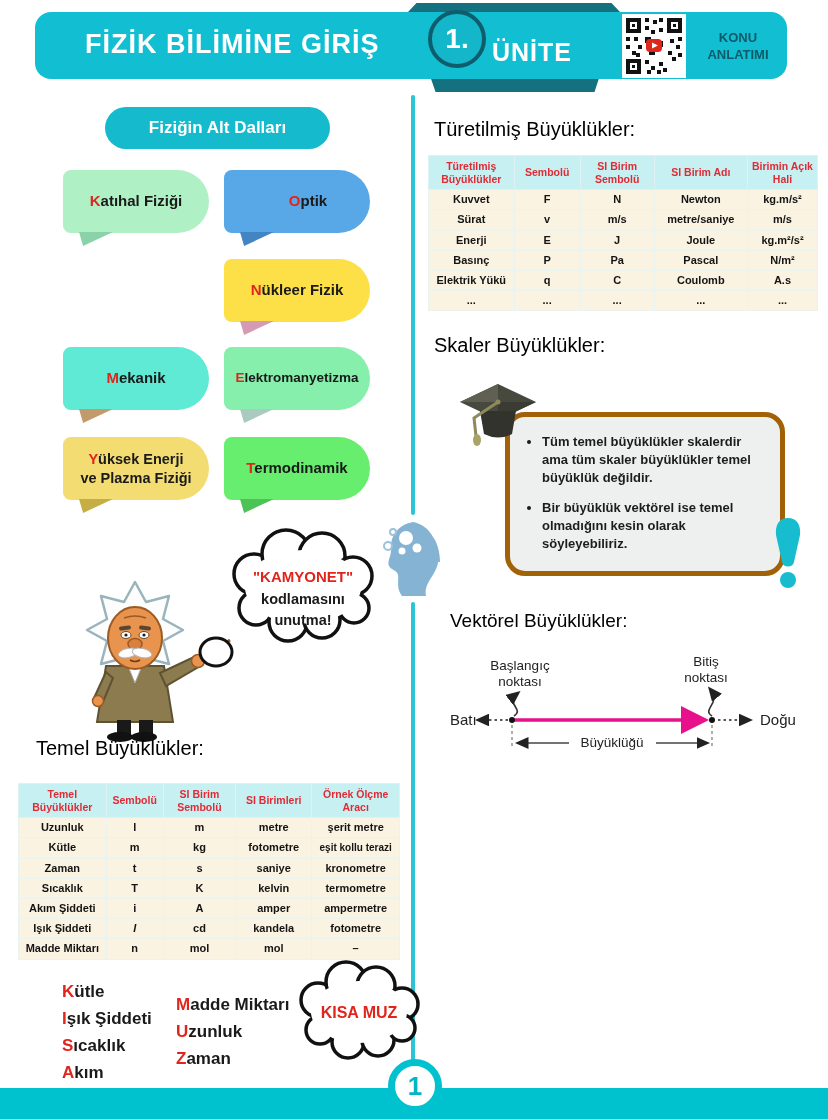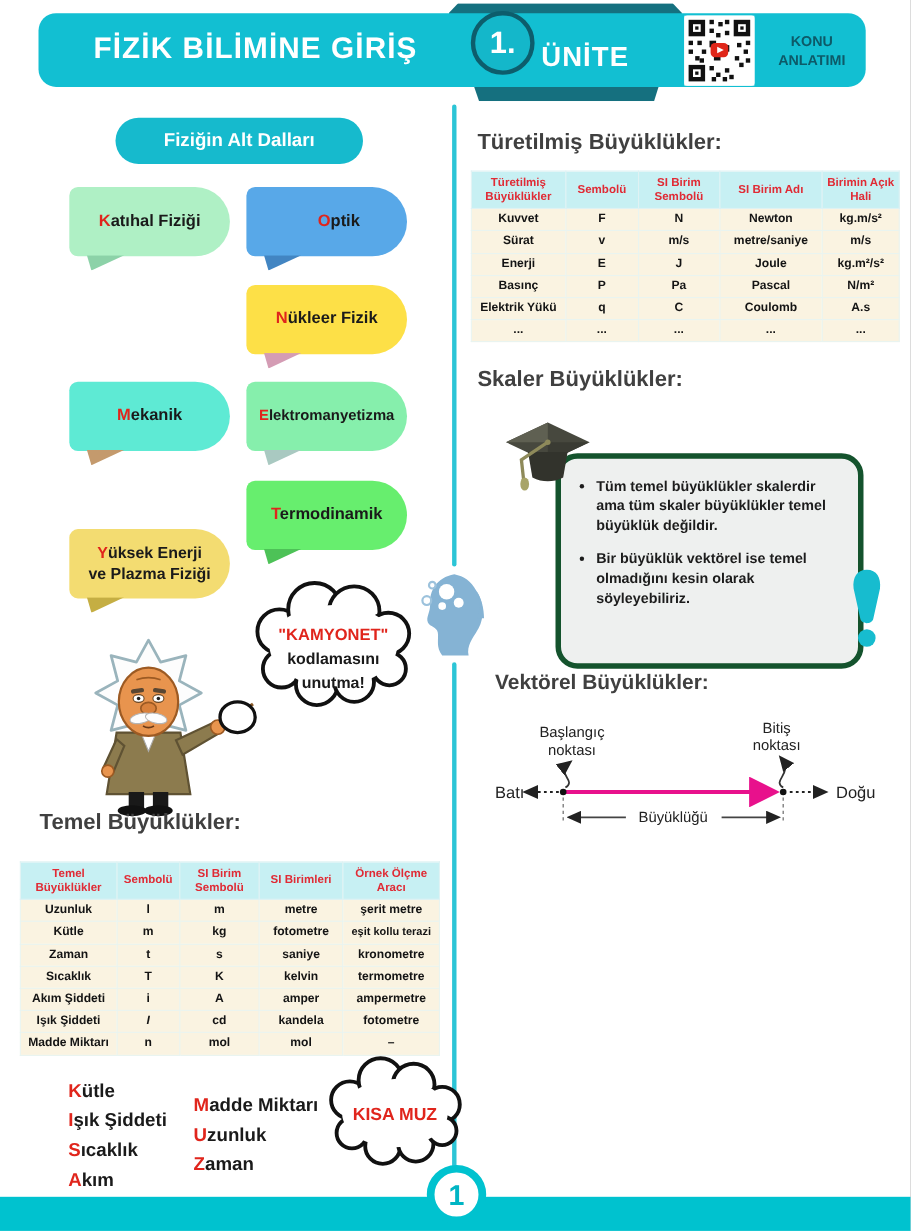--- a/index.html
+++ b/index.html
@@ -17,43 +17,43 @@
   .unit-label { position:absolute; left:492px; top:38px; color:#fff; font-weight:bold; font-size:25px; letter-spacing:1px; }
   .qr-box { position:absolute; left:622px; top:14px; width:64px; height:64px; background:#fff; border-radius:3px; }
   .badge { position:absolute; left:692px; top:29px; width:92px; text-align:center; color:#0d5a68; font-weight:bold; font-size:13px; line-height:17px; }
 
   
   .divider { position:absolute; left:411px; width:4px; background:#2cc5d6; border-radius:2px; }
   .divider.seg1 { top:95px; height:420px; }
   .divider.seg2 { top:602px; height:486px; }
 
   
-  .ptitle { position:absolute; color:#404040; font-weight:bold; font-size:19px; }
+  .ptitle { position:absolute; color:#000000; font-weight:normal; font-size:19px; }
 
   
   .pill { position:absolute; left:105px; top:107px; width:225px; height:42px; background:#16bacd; border-radius:21px;
           color:#fff; font-weight:bold; font-size:17px; display:flex; align-items:center; justify-content:center; }
   .bubble { position:absolute; width:146px; height:63px; border-radius:8px 32px 32px 8px;
             display:flex; flex-direction:column; align-items:center; justify-content:center;
             font-weight:bold; font-size:15px; color:#1a1a1a; text-align:center; line-height:1.25; }
   .bubble .tail { position:absolute; left:16px; bottom:-13px; width:34px; height:14px;
                   clip-path:polygon(0 0, 100% 0, 12% 100%); }
   .red { color:#e0251c; }
 
   
   .tbl-wrap { position:absolute; }
   table.qtable { border-collapse:collapse; width:100%; table-layout:fixed; }
   .qtable th { background:#c7f0f3; color:#e02b35; font-size:10.5px; font-weight:bold; padding:4px 2px;
                border:1.5px solid #dff2f3; line-height:1.2; vertical-align:middle; text-align:center; }
   .qtable td { background:#faf3e1; color:#141414; font-size:11px; font-weight:bold; padding:3px 2px;
                border:1.5px solid #e9f4f0; line-height:1.2; vertical-align:middle; text-align:center; }
 
   
-  .scalar-box { position:absolute; left:505px; top:412px; width:280px; height:196px; background:#eef0ef;
-                border:5px solid #14532d; border-radius:20px; padding:16px 14px 10px 10px; }
+  .scalar-box { position:absolute; left:505px; top:412px; width:280px; height:164px; background:#eef0ef;
+                border:5px solid #a16207; border-radius:20px; padding:16px 14px 10px 10px; }
   .scalar-box ul { list-style:disc; padding-left:22px; }
   .scalar-box li { font-size:13px; font-weight:bold; color:#1c1c1c; line-height:1.4; margin-bottom:11px; }
 
   
   .mn-col { position:absolute; font-weight:bold; font-size:17px; color:#1a1a1a; line-height:27px; }
 
   
   .footer-bar { position:absolute; left:0; top:1088px; width:828px; height:31px; background:#00c2cf; }
   .page-circle { position:absolute; left:388px; top:1059px; width:54px; height:54px; background:#fff;
                  border:7px solid #00c2cf; border-radius:50%; display:flex; align-items:center; justify-content:center;
@@ -147,21 +147,21 @@
     <span class="tail" style="background-color: rgb(212, 156, 180);"></span>
   </div>
   <div class="bubble" style="left: 63px; top: 347px; background-color: #5eead4;">
     <div><span class="red">M</span><span>ekanik</span></div>
     <span class="tail" style="background-color: rgb(196, 154, 109);"></span>
   </div>
   <div class="bubble" style="left: 224px; top: 347px; font-size: 13.5px; background-color: #86efac;">
     <div><span class="red">E</span><span>lektromanyetizma</span></div>
     <span class="tail" style="background-color: rgb(169, 201, 193);"></span>
   </div>
-  <div class="bubble" style="left: 63px; top: 437px; font-size: 14.5px; background-color: rgb(243, 220, 113); margin-top: 44px;">
+  <div class="bubble" style="left: 63px; top: 437px; font-size: 14.5px; background-color: rgb(243, 220, 113);">
     <div><span class="red">Y</span><span>üksek Enerji</span></div>
     <div>ve Plazma Fiziği</div>
     <span class="tail" style="background-color: rgb(197, 174, 67);"></span>
   </div>
   <div class="bubble" style="left: 224px; top: 437px; background-color: rgb(103, 238, 110);">
     <div><span class="red">T</span><span>ermodinamik</span></div>
     <span class="tail" style="background-color: rgb(77, 194, 87);"></span>
   </div>
 
   <svg class="abs" style="left:40px; top:580px;" width="192" height="165" viewBox="0 0 192 165">

